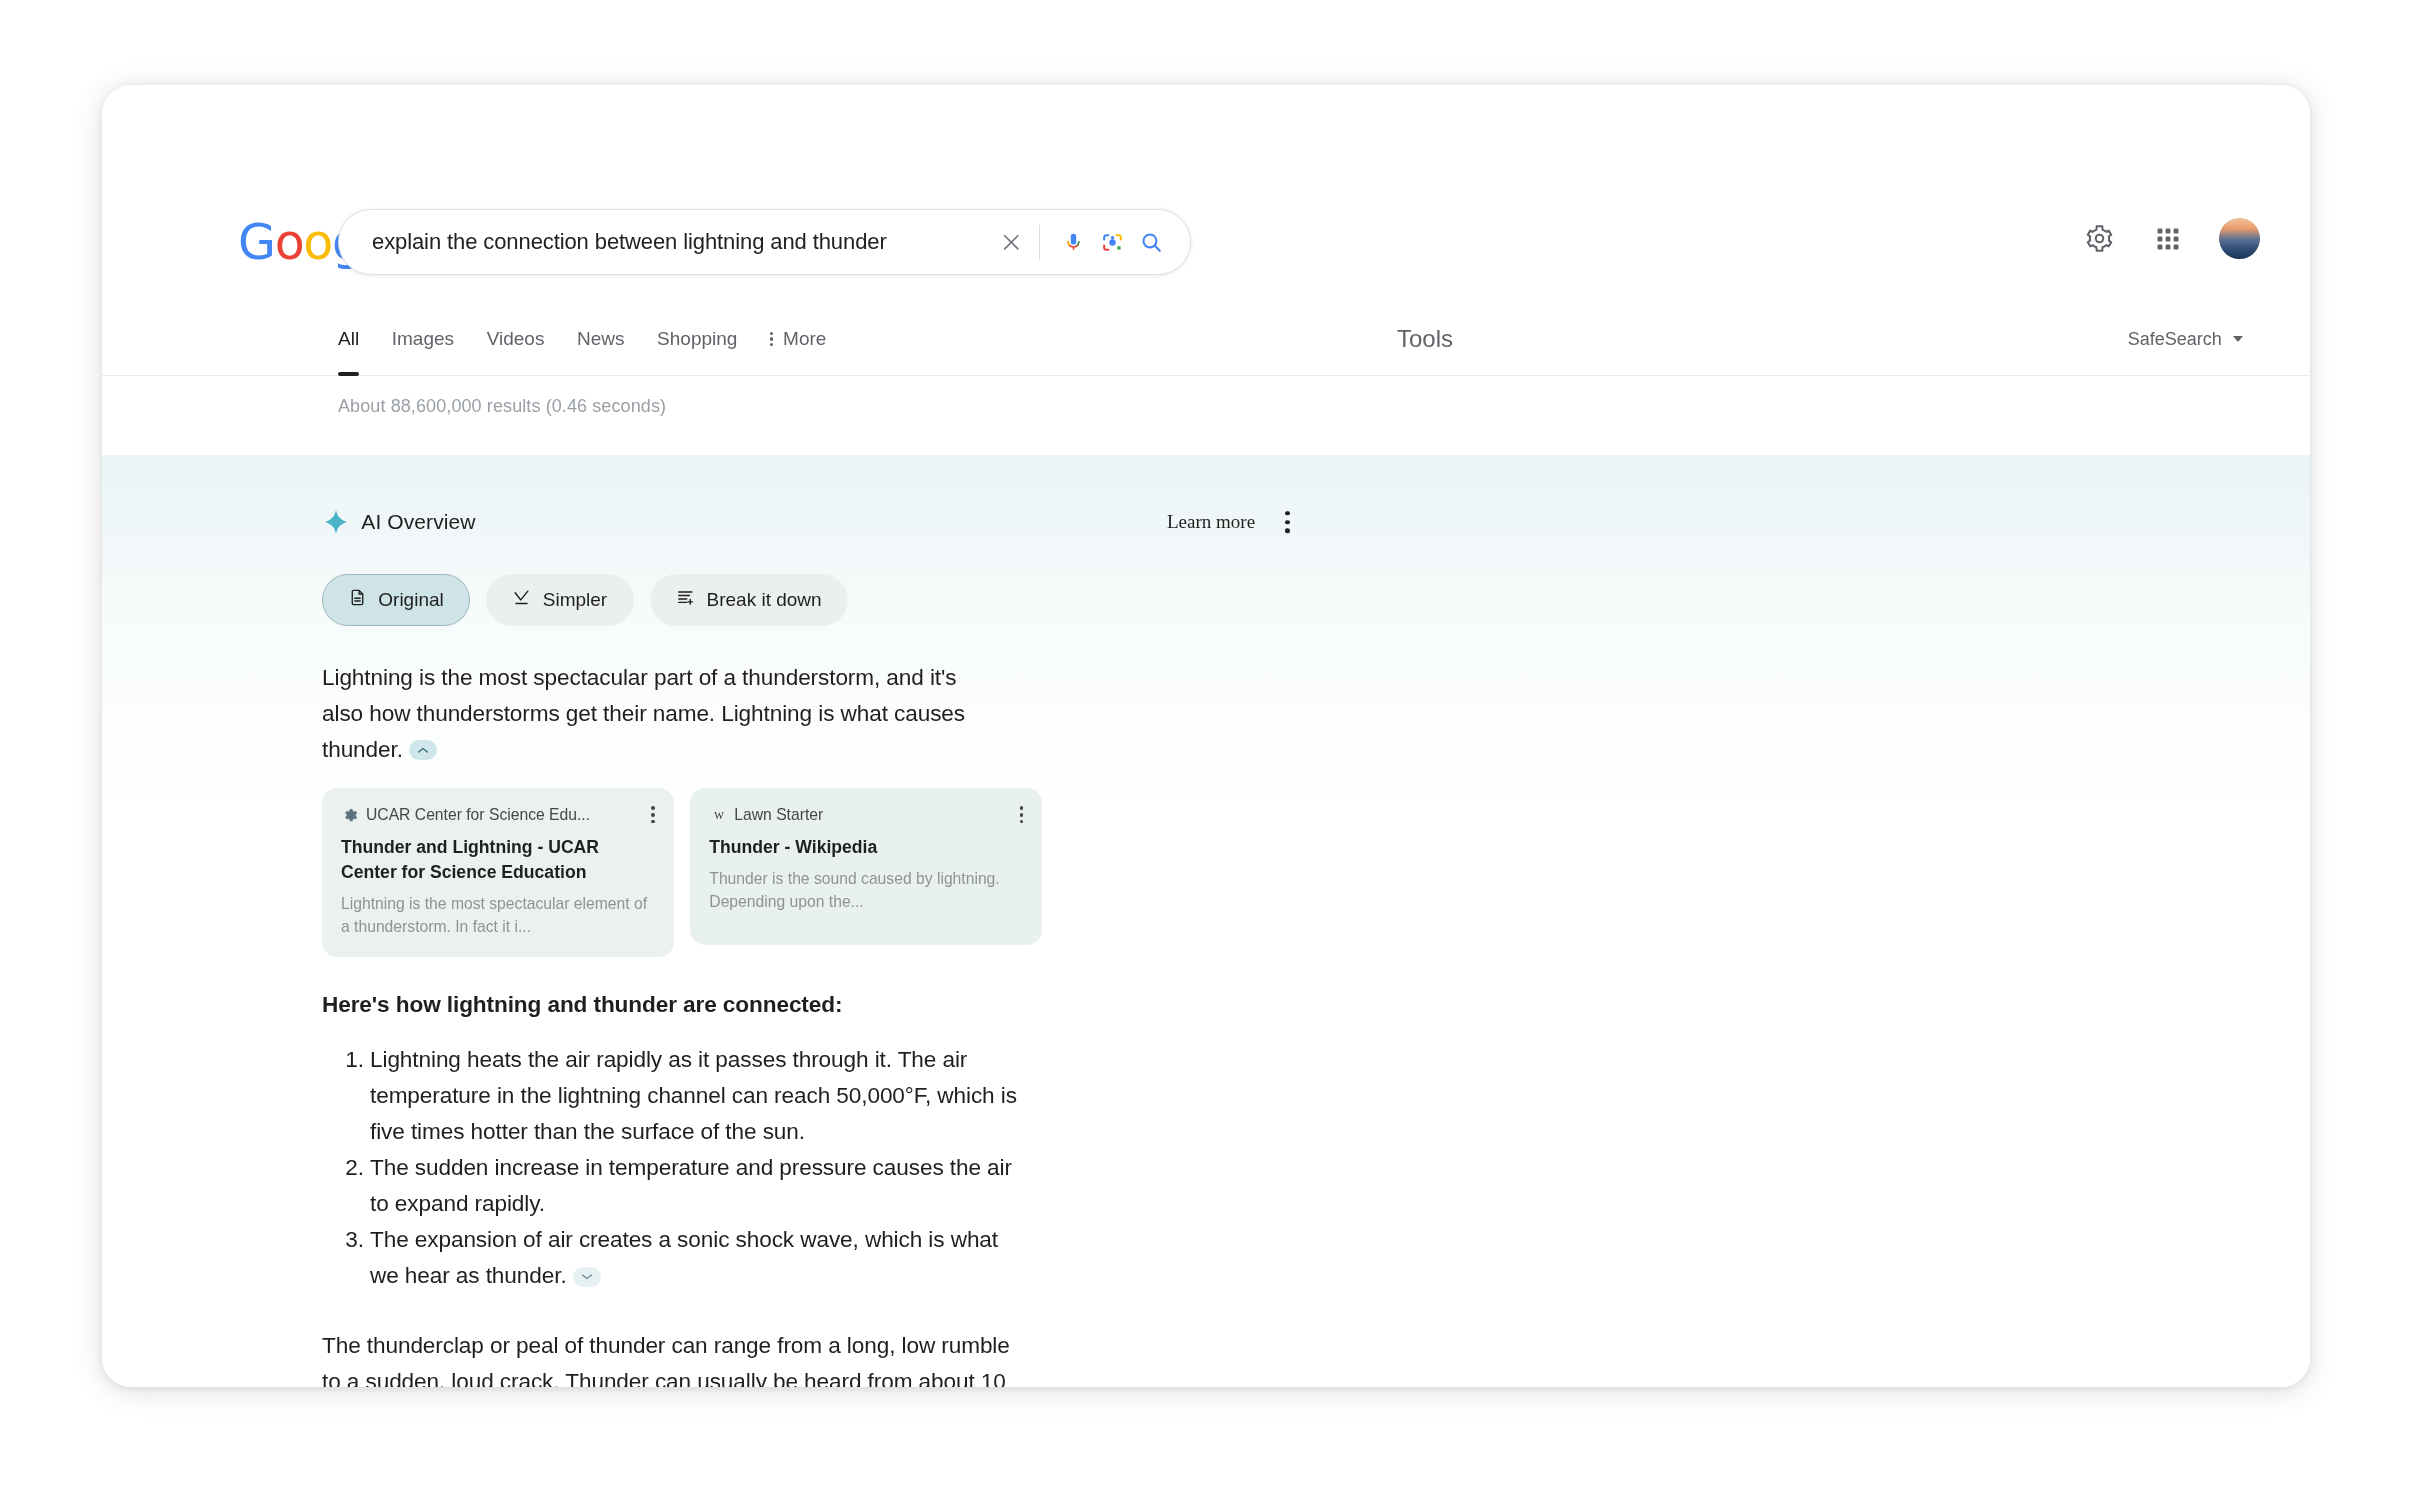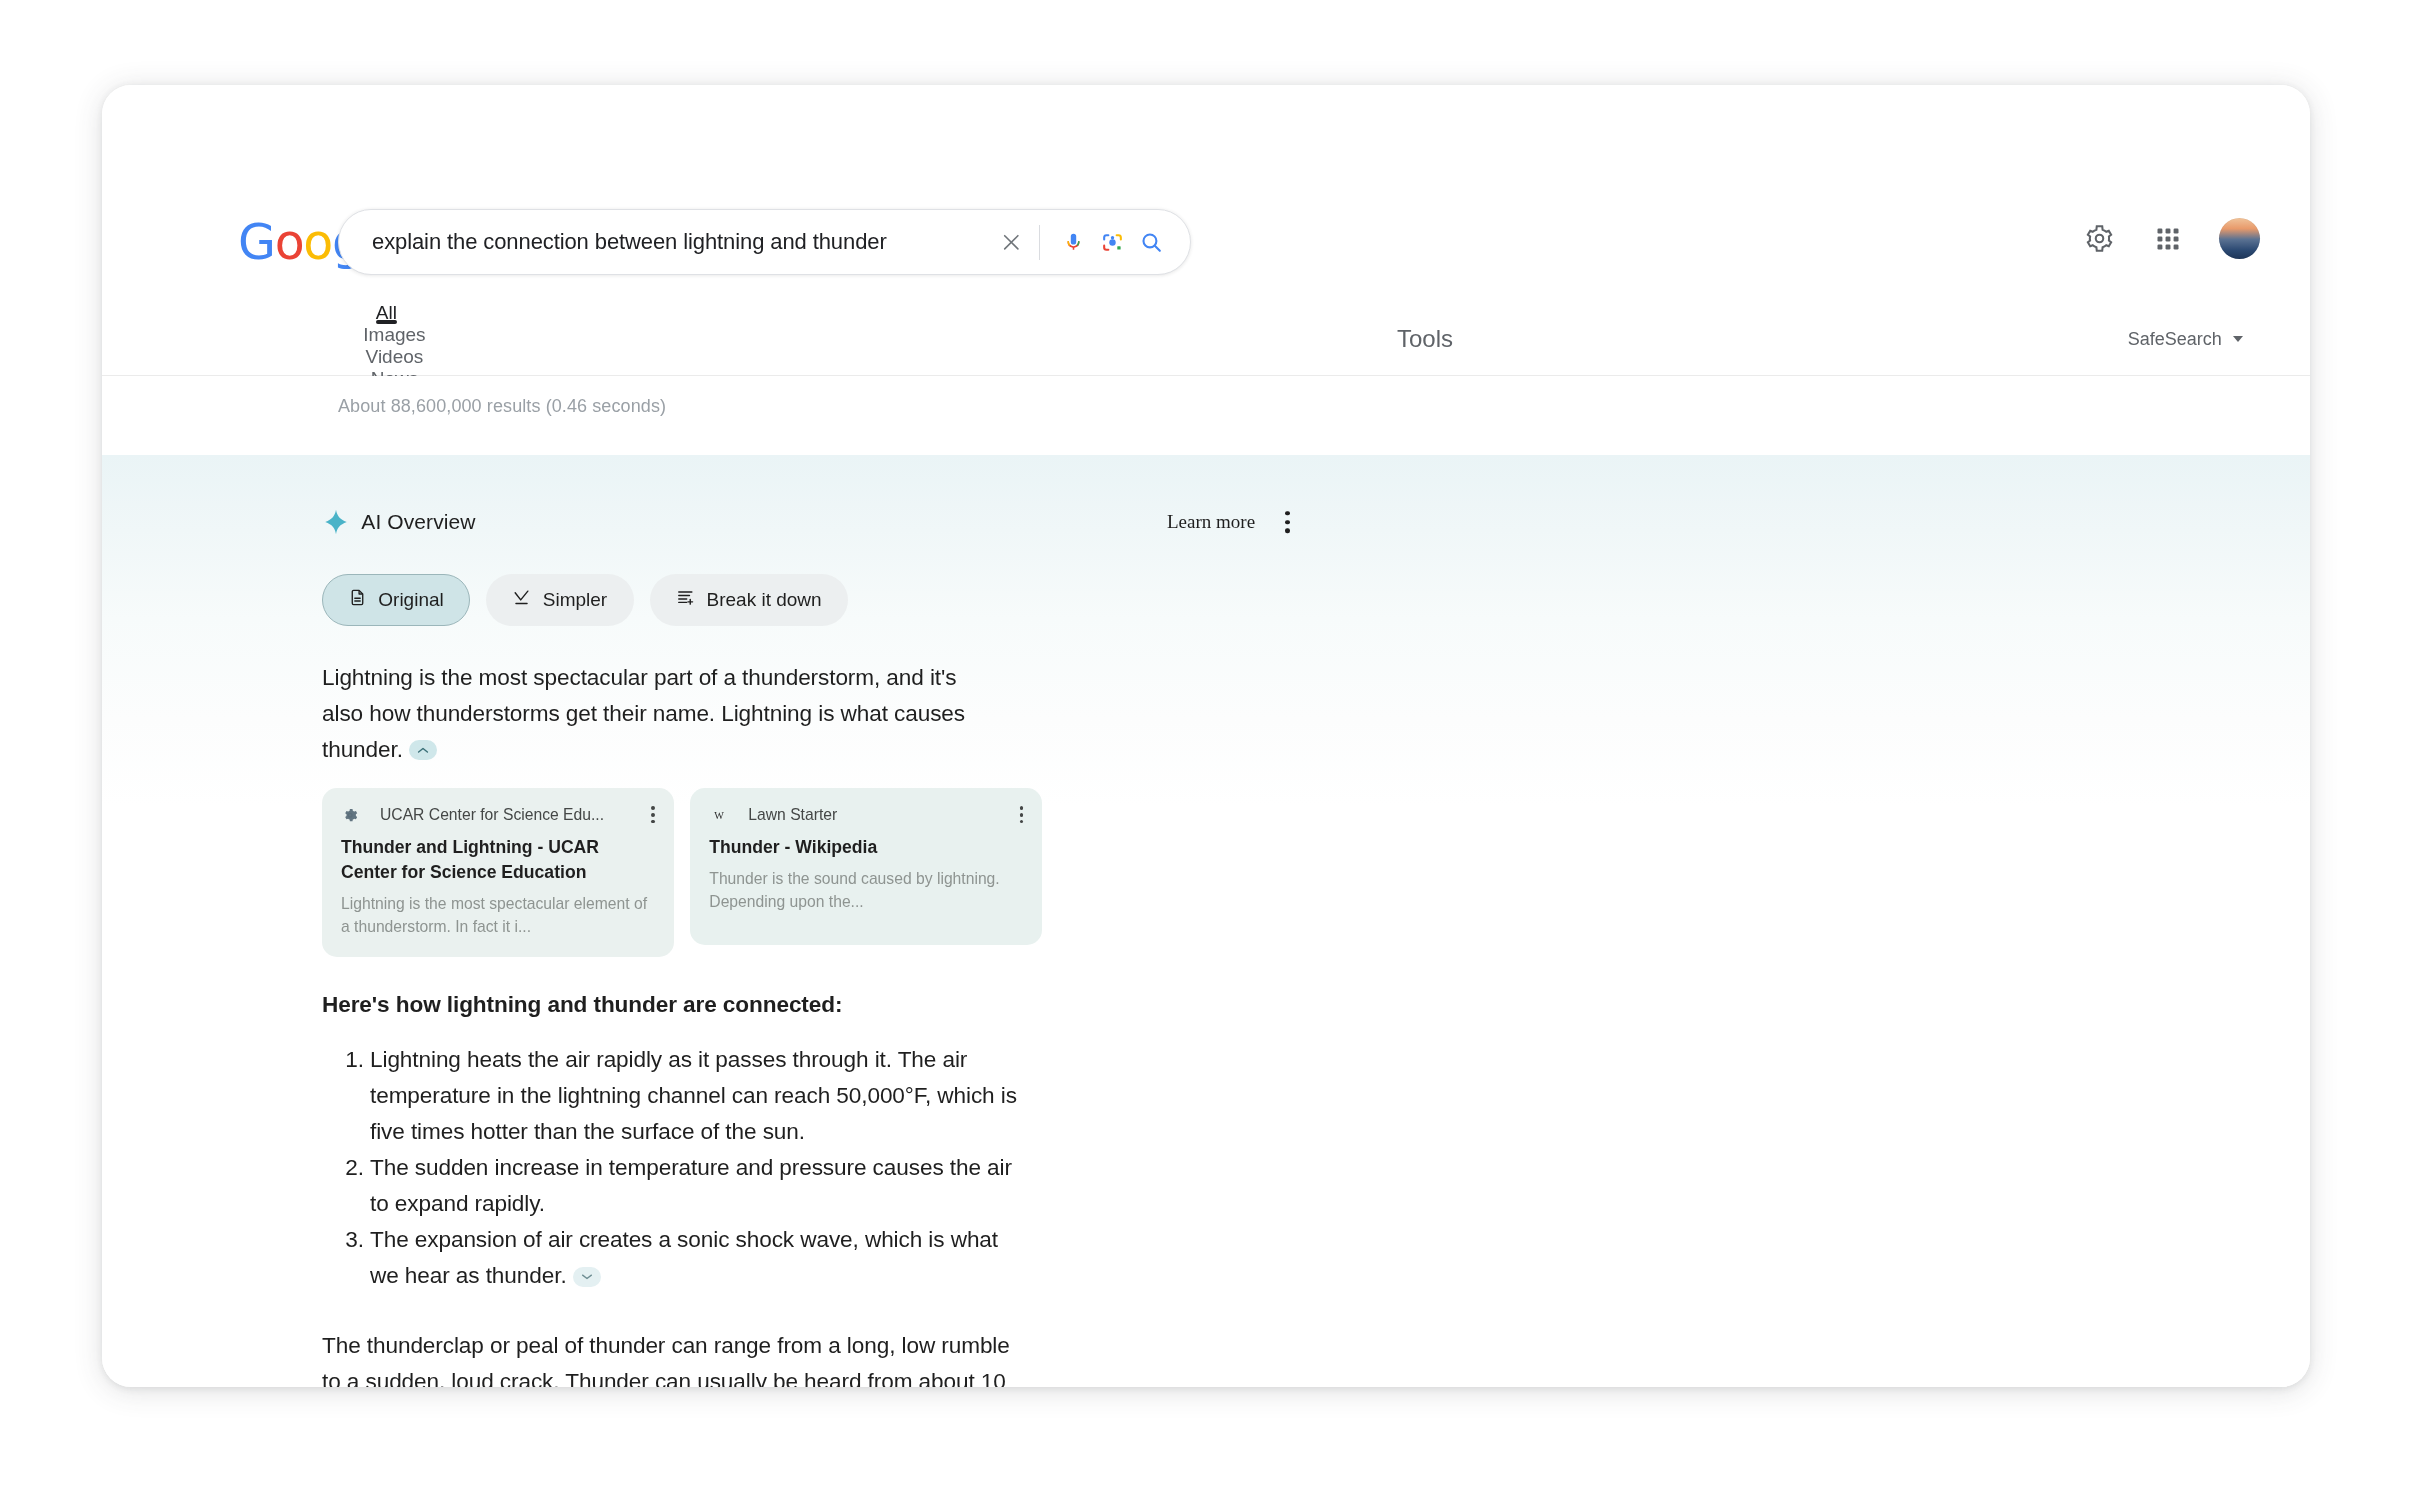--- a/index.html
+++ b/index.html
@@ -120,21 +120,20 @@
     border-bottom: 0.6px solid #ebebeb;
   }
   .nav-tabs {
     position: absolute;
     left: 236px;
     top: 0;
     display: flex;
     align-items: center;
     height: 74px;
     gap: 0;
-    flex-direction: column;
   }
   .nav-tab {
     font-size: 19px;
     color: #5f6368;
     padding: 0 16.3px;
     height: 74px;
     display: flex;
     align-items: center;
     position: relative;
     cursor: pointer;
@@ -331,21 +330,21 @@
     background: #eaf1ef;
     padding: 17.6px 19px 19px 19px;
     cursor: pointer;
     position: relative;
     overflow: hidden;
   }
   .src-card.b { background: #e8f1ef; height: 157px; }
   .src-top {
     display: flex;
     align-items: center;
-    gap: 20px;
+    gap: 6px;
     margin-bottom: 11.3px;
   }
   .src-favicon {
     width: 19px; height: 19px;
     display:flex; align-items:center; justify-content:center;
     flex: 0 0 auto;
   }
   .src-site {
     font-size: 15.7px;
     color: #444746;

